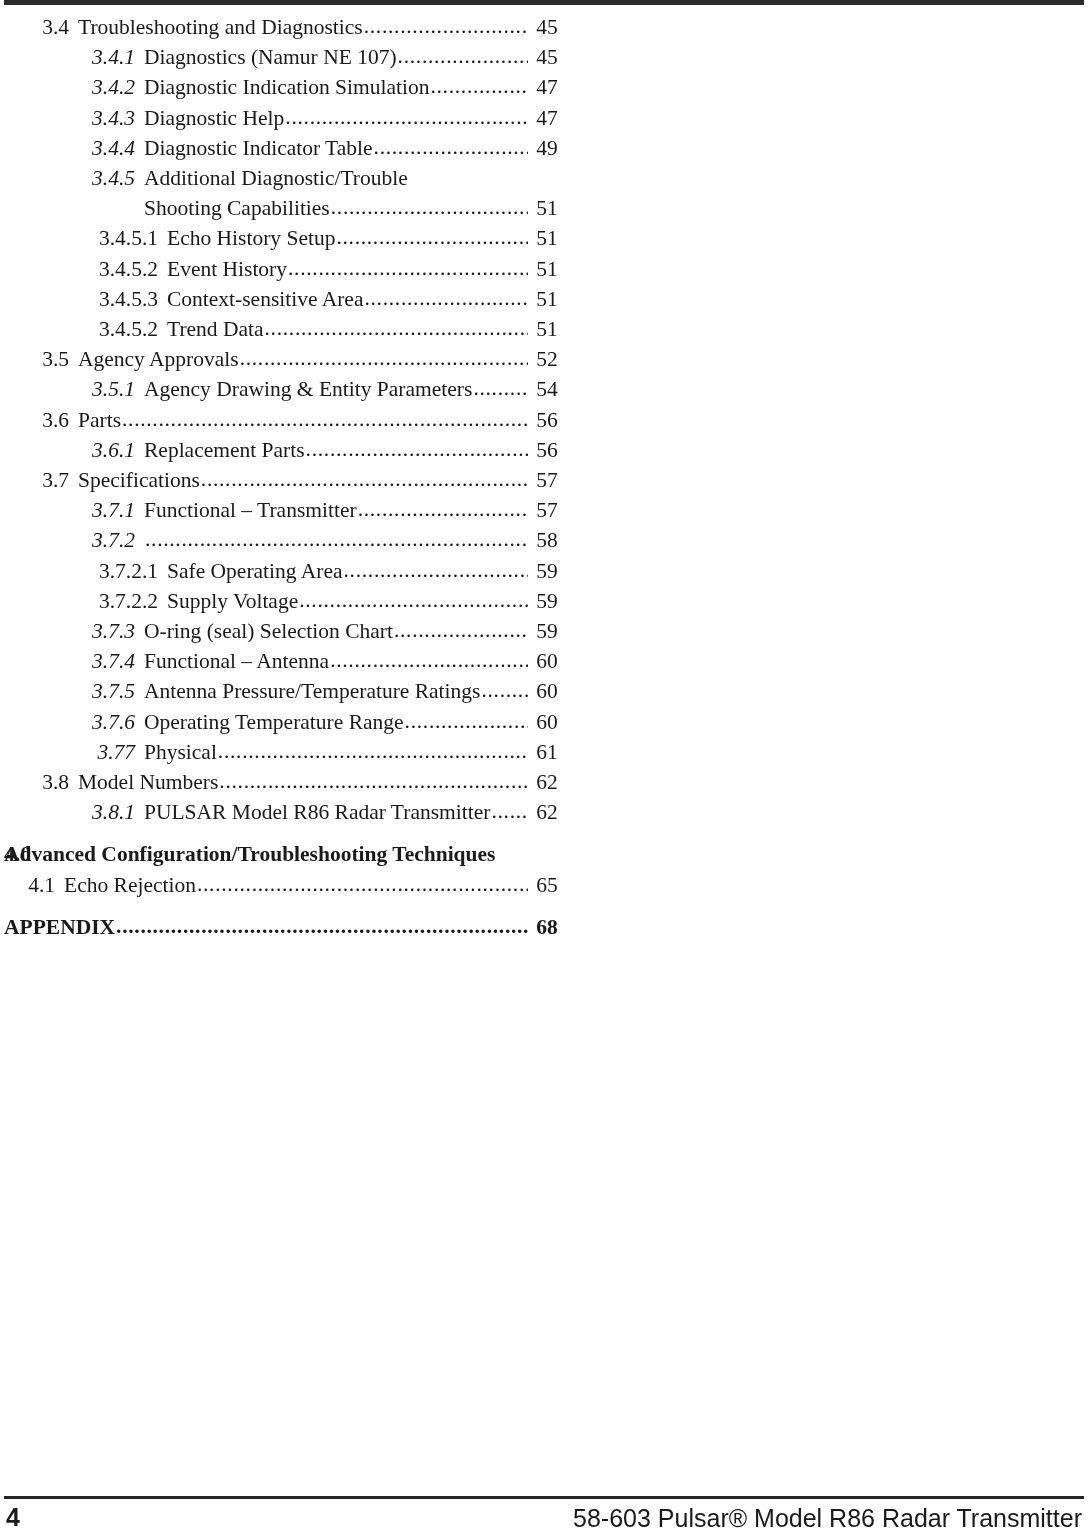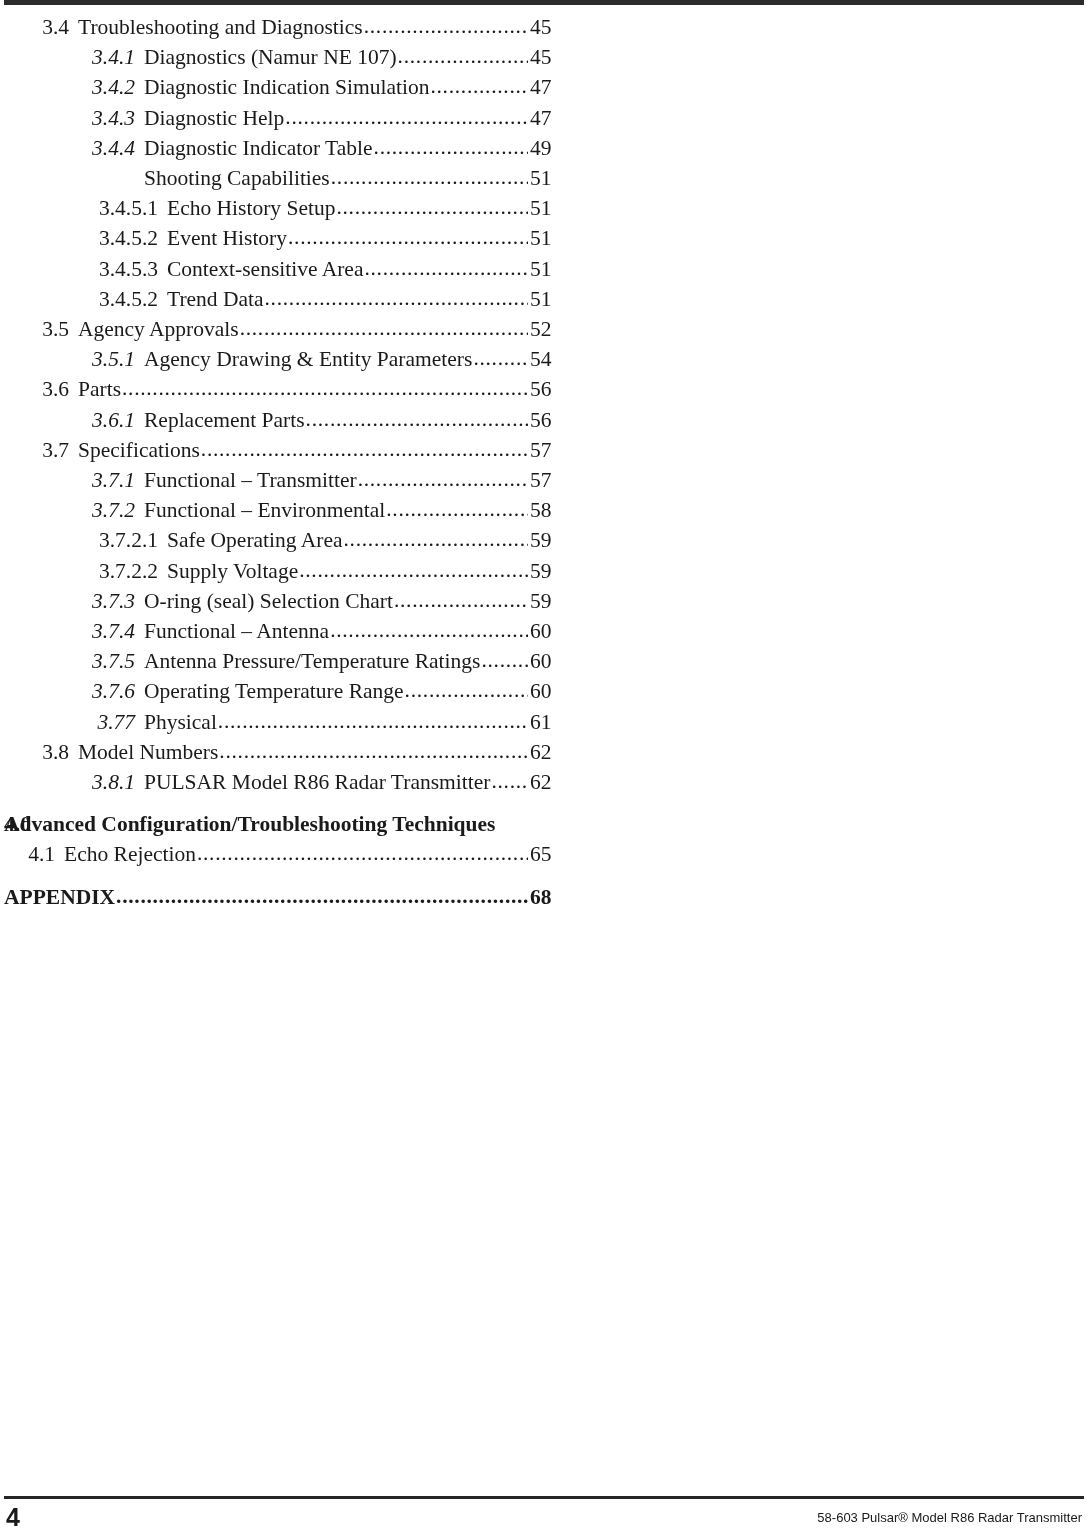--- a/index.html
+++ b/index.html
@@ -67,21 +67,21 @@
   .leader::before {
     content: "......................................................................"
              "......................................................................";
     letter-spacing: 0.7px;
     font-size: 21.5px;
     display: block;
     white-space: nowrap;
   }
   .pg {
     flex: none;
-    text-align: left;
+    text-align: center;
     width: 34px;
     padding-left: 2px;
   }
 
   
   
   .lvl1 > .num   { width: 74px; }
   
   .lvl2 > .num   { width: 140px; font-style: italic; }
   
@@ -117,21 +117,21 @@
     font-weight: bold;
     font-size: 25px;
     line-height: 28px;
     color: #1a1a1a;
   }
   .footer-text {
     position: absolute;
     right: 2px;
     top: 1506px;
     font-family: "Liberation Sans", "DejaVu Sans", sans-serif;
-    font-size: 13px;
+    font-size: 25px;
     line-height: 24px;
     color: #1a1a1a;
     white-space: nowrap;
   }
 </style>
 </head>
 <body>
 
 <div class="page">
 
@@ -167,20 +167,24 @@
       <span class="pg">47</span>
     </div>
 
     <div class="row lvl2">
       <span class="num">3.4.4</span>
       <span class="title">Diagnostic Indicator Table</span>
       <span class="leader"></span>
       <span class="pg">49</span>
     </div>
 
+    <div class="row lvl2 plain">
+      <span class="num">3.4.5</span>
+      <span class="title">Additional Diagnostic/Trouble</span>
+    </div>
 
     <div class="row cont">
       <span class="num"></span>
       <span class="title">Shooting Capabilities</span>
       <span class="leader"></span>
       <span class="pg">51</span>
     </div>
 
     <div class="row lvl3">
       <span class="num">3.4.5.1</span>
@@ -247,21 +251,20 @@
 
     <div class="row lvl2">
       <span class="num">3.7.1</span>
       <span class="title">Functional – Transmitter</span>
       <span class="leader"></span>
       <span class="pg">57</span>
     </div>
 
     <div class="row lvl2">
       <span class="num">3.7.2</span>
-      <span class="title">Functional – Environmental</span>
       <span class="leader"></span>
       <span class="pg">58</span>
     </div>
 
     <div class="row lvl3">
       <span class="num">3.7.2.1</span>
       <span class="title">Safe Operating Area</span>
       <span class="leader"></span>
       <span class="pg">59</span>
     </div>

